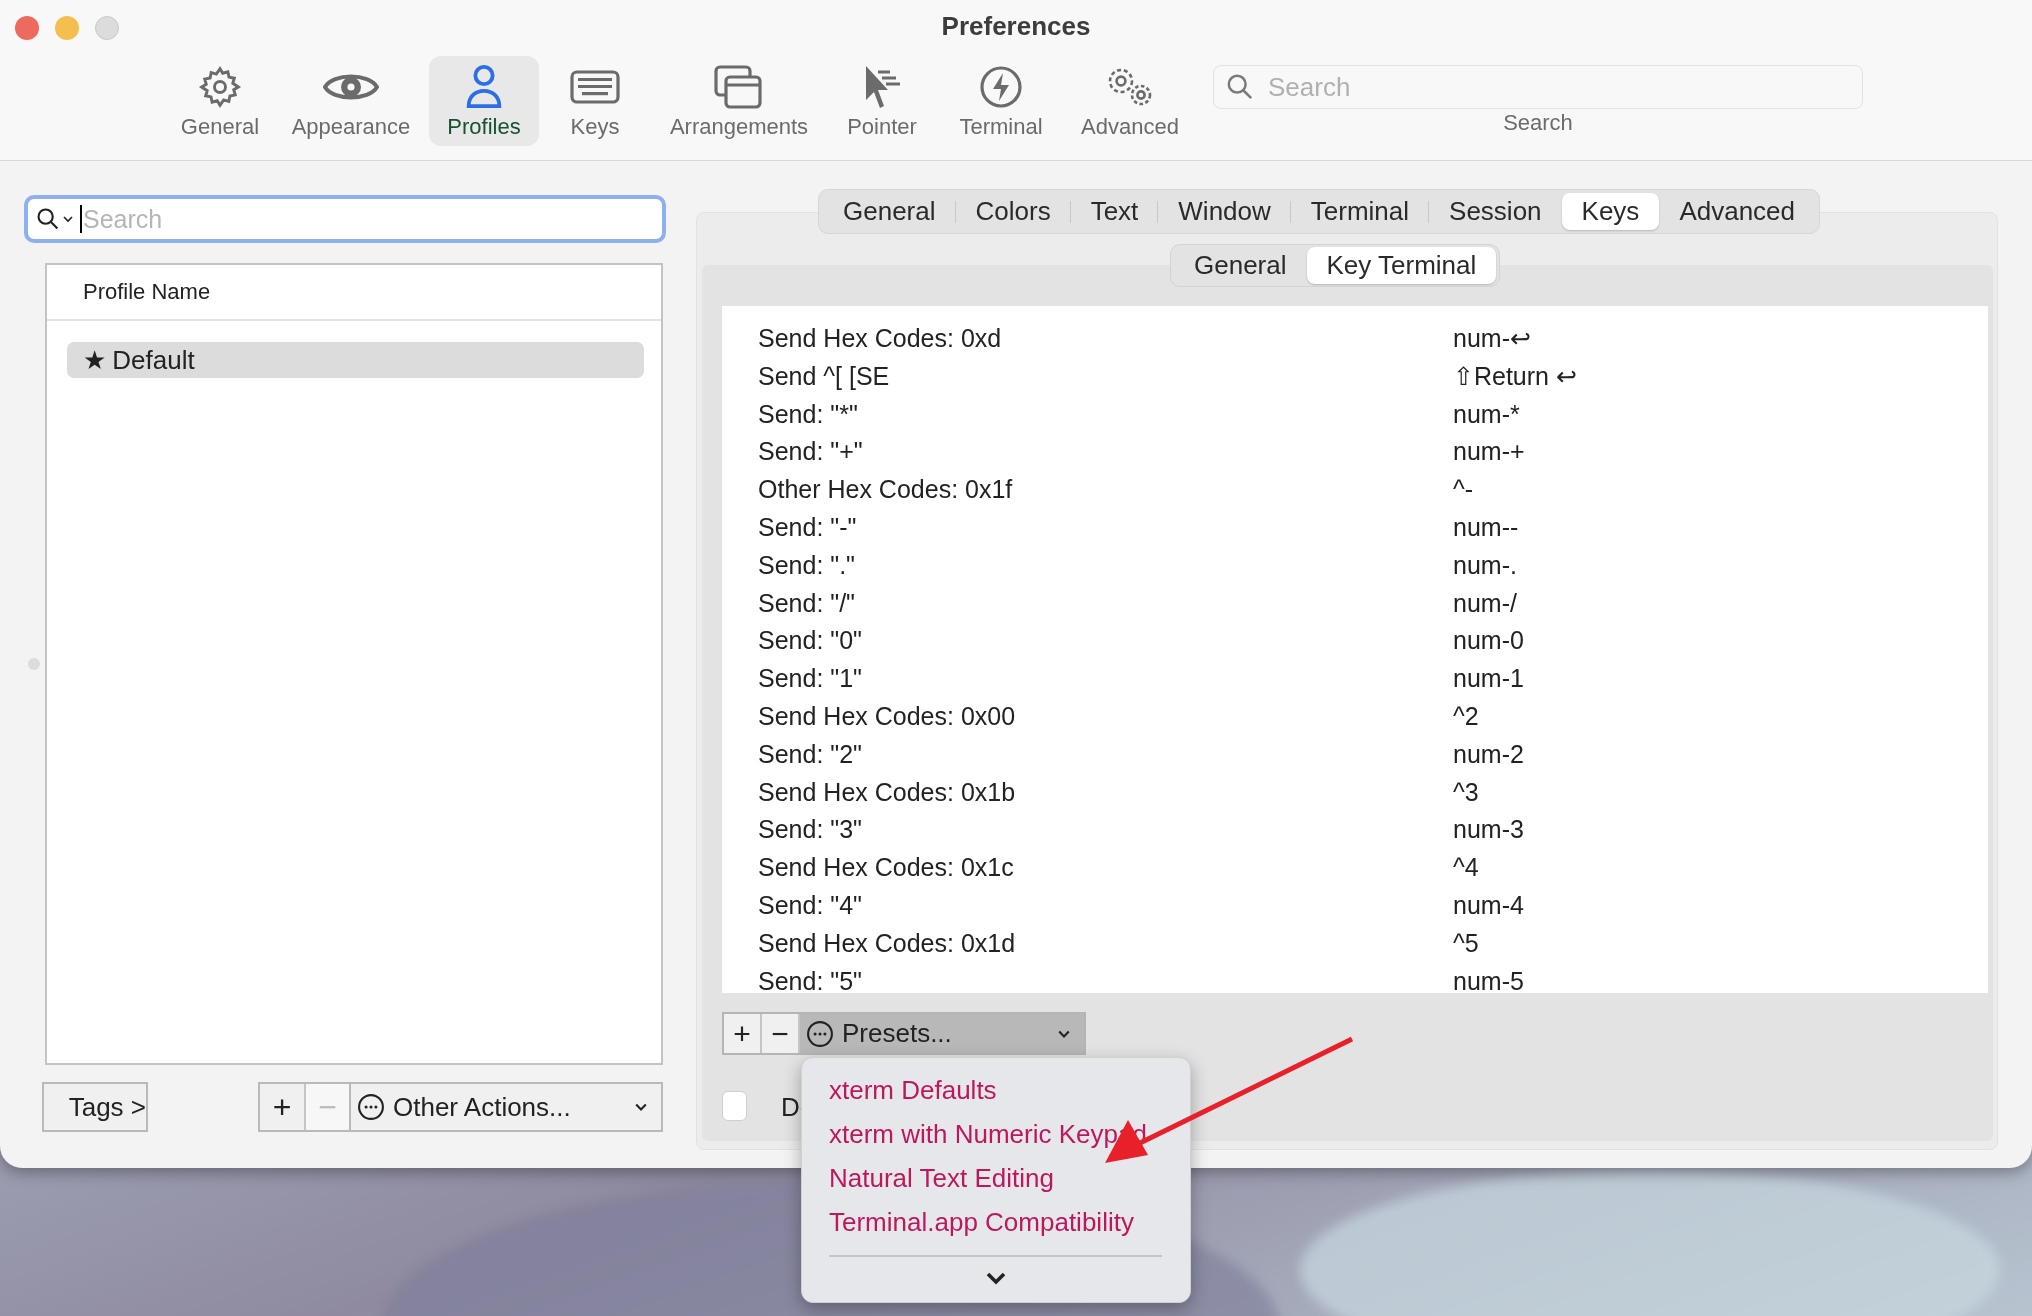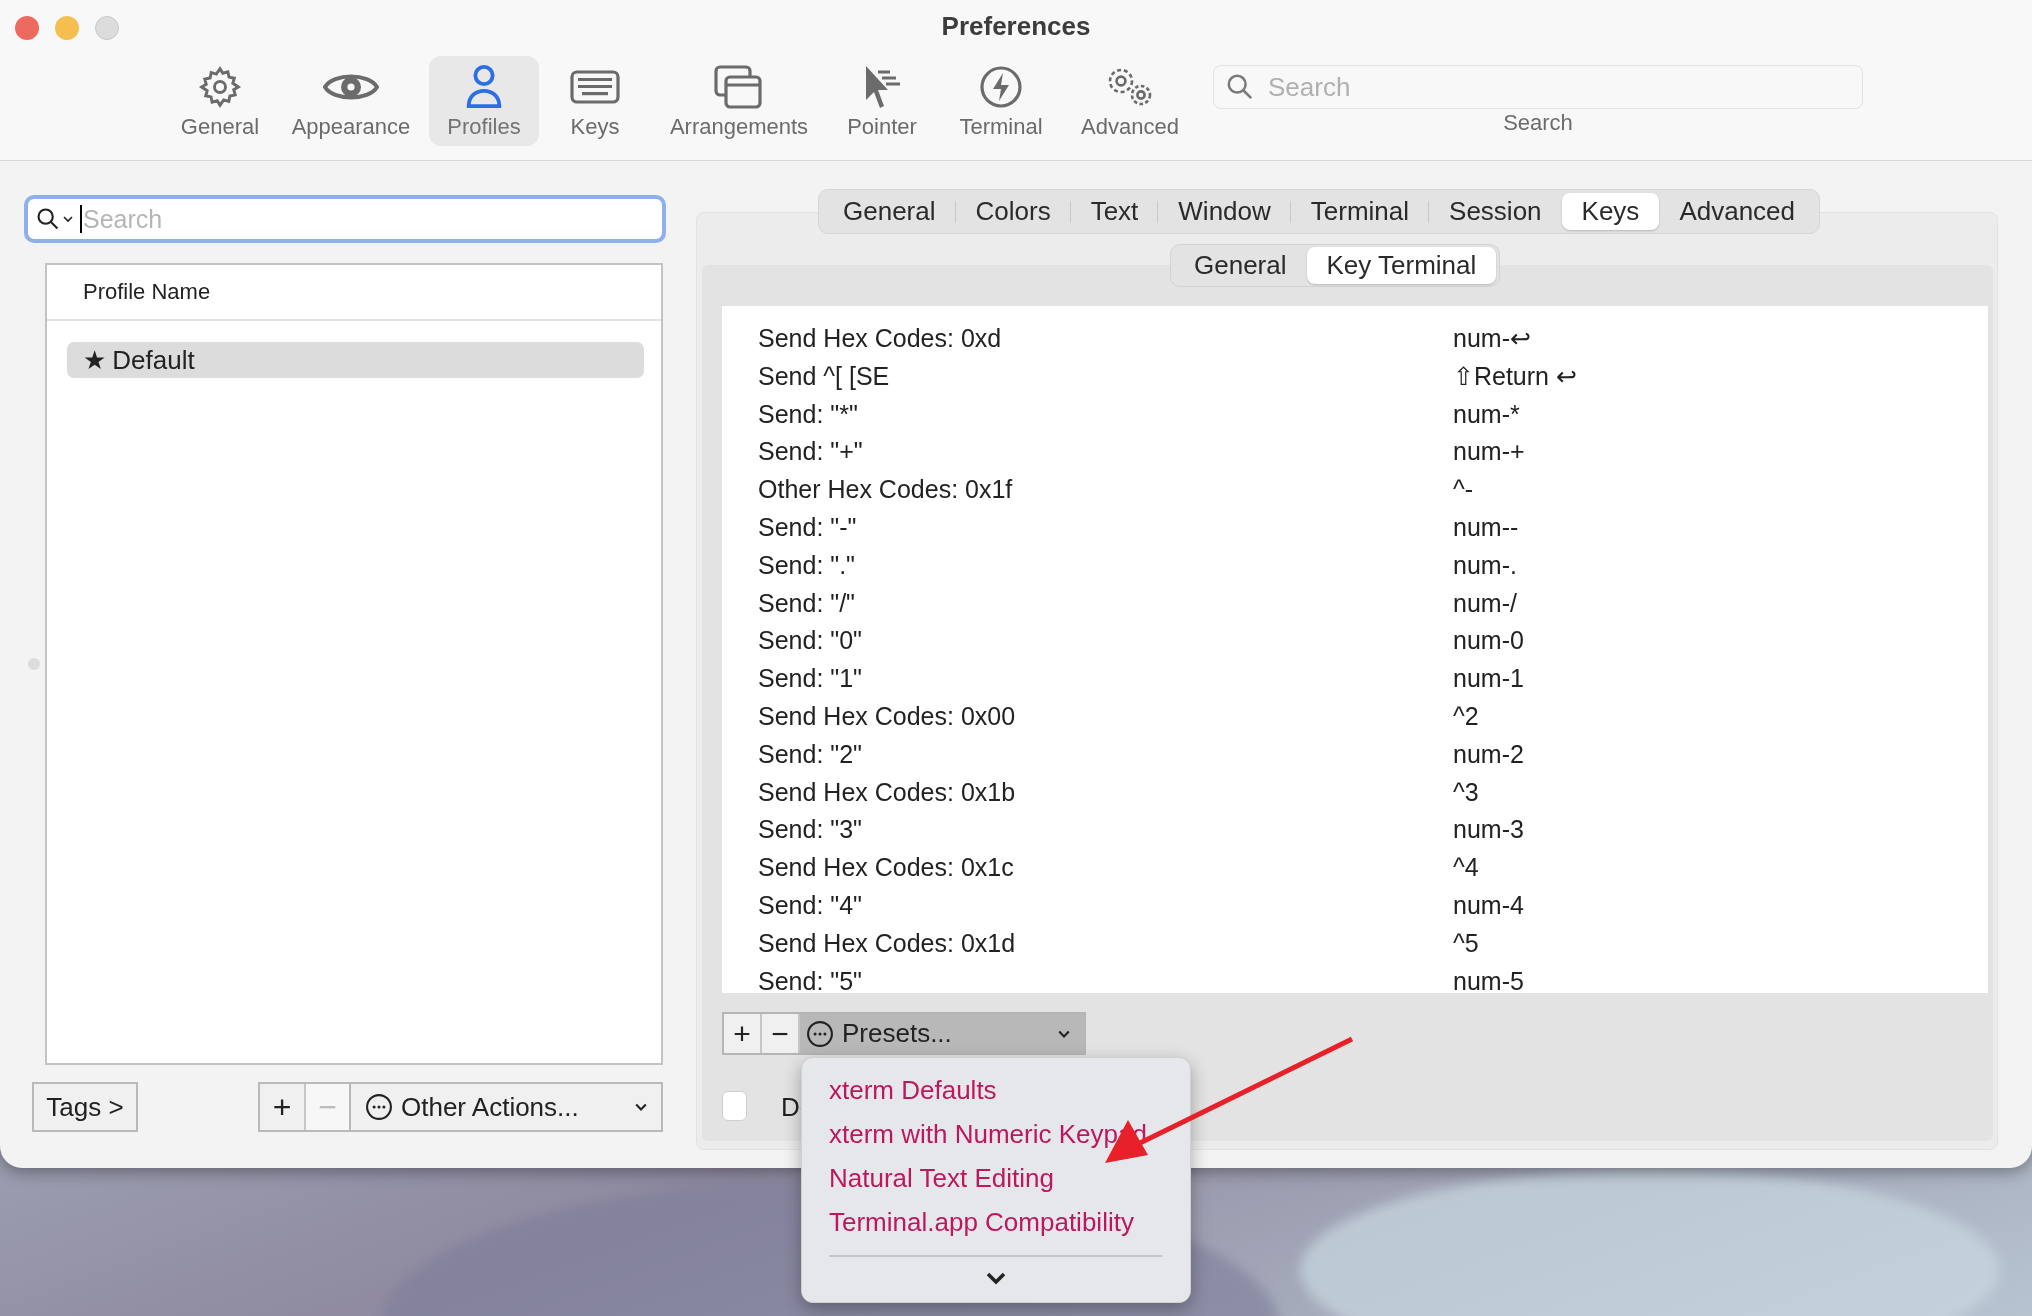--- a/index.html
+++ b/index.html
@@ -4,21 +4,21 @@
 <style>
 *{box-sizing:border-box;margin:0;padding:0}
 html,body{width:2032px;height:1316px;overflow:hidden}
 body{font-family:"Liberation Sans",sans-serif;position:relative;background:linear-gradient(160deg,#c9d3dc 0%,#a9b4c3 40%,#8f8aa0 70%,#b7c4d0 100%)}
 .desk-blob{position:absolute;border-radius:50%;filter:blur(6px)}
 .window{position:absolute;left:0;top:0;width:2032px;height:1168px;background:#f3f3f3;border-radius:0 0 22px 22px;box-shadow:0 4px 16px rgba(0,0,0,.35);overflow:hidden}
 .titlebar{position:absolute;left:0;top:0;width:100%;height:161px;background:#f8f8f8;border-bottom:1px solid #d8d8d8}
 .traffic{position:absolute;top:16px;width:24px;height:24px;border-radius:50%}
 .title{position:absolute;left:0;right:0;top:11px;text-align:center;font-size:26px;font-weight:bold;color:#3c3c3c}
 .tb-item{position:absolute;top:56px;height:90px;display:flex;flex-direction:column;align-items:center;justify-content:flex-start;color:#6b6b6b;font-size:22px;border-radius:12px}
-.tb-item.active{background:#e8e8e8;color:#737373}
+.tb-item.active{background:#e8e8e8;color:#14532d}
 .tb-item .ic{height:50px;display:flex;align-items:center;justify-content:center;margin-top:6px}
 .tb-item .lbl{margin-top:2px;white-space:nowrap}
 .tb-search{position:absolute;left:1213px;top:65px;width:650px;height:44px;border:1px solid #e2e2e2;border-radius:8px;background:#f8f8f8;display:flex;align-items:center;padding-left:12px;color:#b0b0b0;font-size:26px}
 .tb-search-lbl{position:absolute;left:1213px;width:650px;top:110px;text-align:center;font-size:22px;color:#6b6b6b}
 
 .lsearch{position:absolute;left:24px;top:195px;width:642px;height:48px;border:4px solid #8fb0ee;border-radius:10px;background:#fff;display:flex;align-items:center;padding-left:8px;font-size:25px;color:#b5b5b5}
 .caret{width:2px;height:28px;background:#000;margin-right:1px}
 .ptable{position:absolute;left:45px;top:263px;width:618px;height:802px;background:#fff;border:2px solid #c3c3c3}
 .ptable .hdr{height:56px;border-bottom:2px solid #e3e3e3;padding-left:36px;display:flex;align-items:center;font-size:22px;color:#222}
 .ptable .row{position:absolute;left:20px;top:77px;width:577px;height:36px;background:#dcdcdc;border-radius:7px;display:flex;align-items:center;padding-left:16px;font-size:26px;color:#222}
@@ -168,27 +168,27 @@
   </div>
   <div class="ptable">
     <div class="hdr">Profile Name</div>
     <div class="row">
       <span style="margin-right:6px">★</span>
       <span>Default</span>
     </div>
   </div>
   <div style="position:absolute;left:28px;top:658px;width:12px;height:12px;border-radius:50%;background:#dcdcdc"></div>
 
-  <div class="btn-box" style="left:32px;top:1082px;width:106px;height:50px;justify-content:center">
+  <div class="btn-box" style="left:42px;top:1082px;width:106px;height:50px;justify-content:flex-end">
     <span>Tags &gt;</span>
   </div>
   <div class="btn-box" style="left:258px;top:1082px;width:405px;height:50px">
     <span style="width:46px;height:100%;display:flex;align-items:center;justify-content:center;font-size:32px;border-right:2px solid #c5c5c5">+</span>
     <span style="width:45px;height:100%;display:flex;align-items:center;justify-content:center;font-size:32px;color:#bcbcbc;border-right:2px solid #b9b9b9;background:#f7f7f7">−</span>
-    <span style="flex:1;height:100%;display:flex;align-items:center;padding-left:14px">
+    <span style="flex:1;height:100%;display:flex;align-items:center;padding-left:6px">
       <svg width="28" height="28" viewBox="0 0 20 20">
           <circle cx="10" cy="10" r="8.5" fill="none" stroke="#222" stroke-width="1.5"></circle>
           <circle cx="6.5" cy="10" r="1.1" fill="#222"></circle>
           <circle cx="10" cy="10" r="1.1" fill="#222"></circle>
           <circle cx="13.5" cy="10" r="1.1" fill="#222"></circle>
         </svg>
       <span style="margin-left:8px;flex:1">Other Actions...</span>
       <svg width="16" height="12" viewBox="0 0 12 10" fill="none" stroke="#222" stroke-width="1.8" style="margin-right:12px">
           <path d="M2 3l4 4 4-4"></path>
         </svg>

